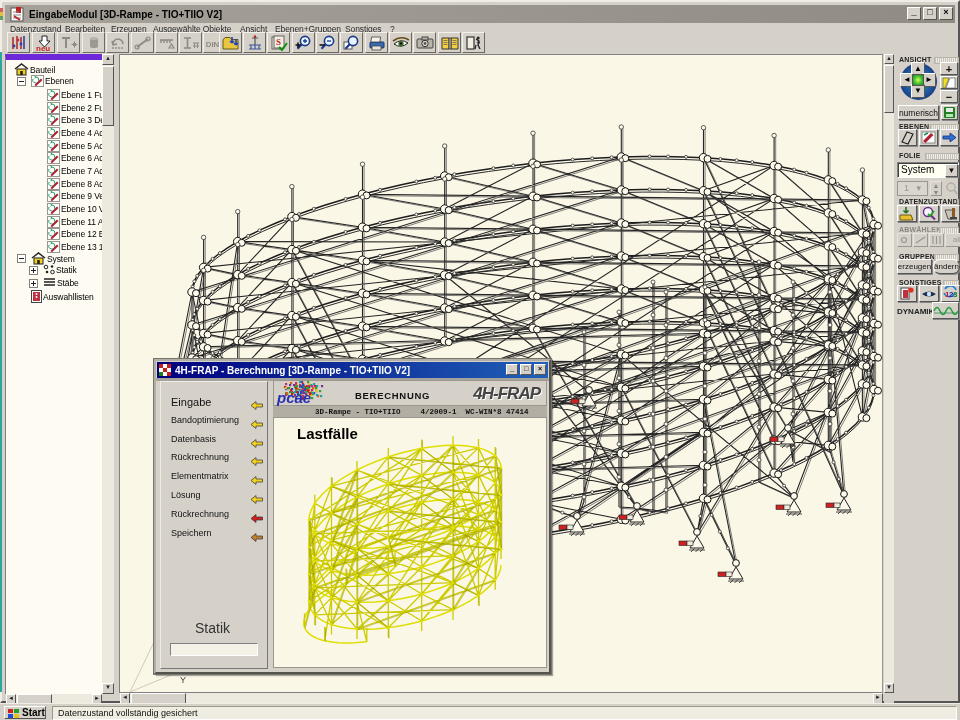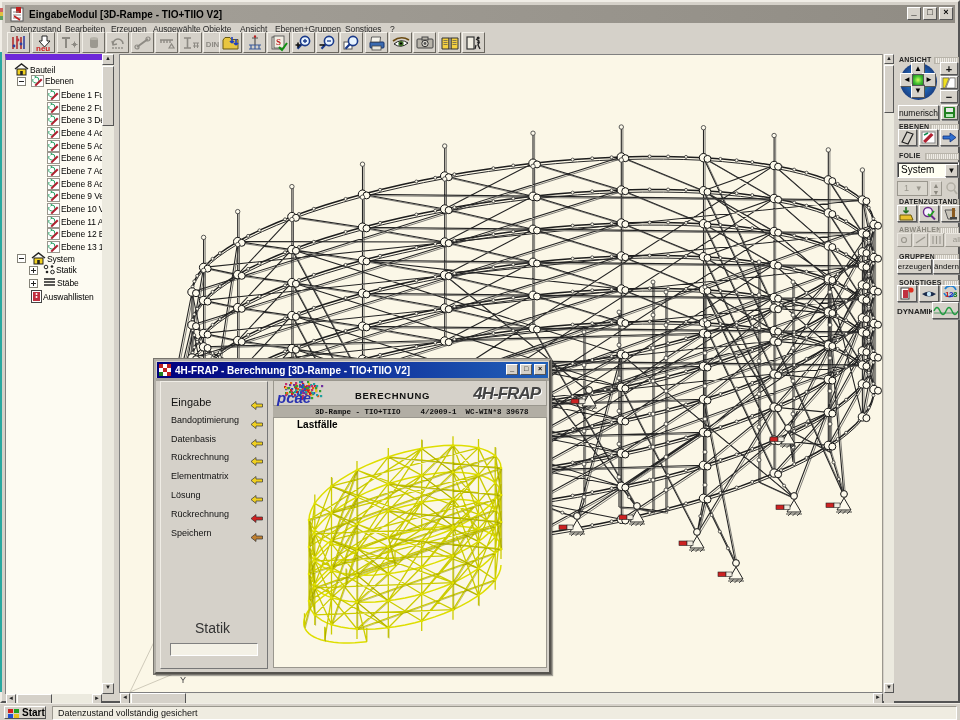--- a/index.html
+++ b/index.html
@@ -1373,21 +1373,21 @@
     </div>
 <div class="sbtn dis2" style="left:927px;top:231px;width:15px;height:14px;padding:0;">
       <svg width="13" height="12" viewBox="0 0 13 12">
         <path d="M3,2 v8 M6.5,2 v8 M10,2 v8" stroke="#9a978e" stroke-width="1.1"></path>
       </svg>
     </div>
 <div class="sbtn dis2" style="left:943px;top:231px;width:28px;height:14px;font-size:8px;color:#9a978e;line-height:12px;">alle</div>
 <div style="position:absolute;top:251px;left:897px;font-size:7px;font-weight:bold;color:#222;letter-spacing:0.2px;">GRUPPEN</div>
     <div class="rib" style="top:252px;left:932px;width:25px;"></div>
 <div class="sbtn" style="left:895px;top:257px;width:35px;height:15px;font-size:8px;overflow:hidden;">erzeugen</div>
-<div class="sbtn" style="left:931px;top:257px;width:27px;height:15px;font-size:8px;overflow:hidden;">ändern</div>
+<div class="sbtn" style="left:931px;top:257px;width:27px;height:15px;font-size:8px;overflow:hidden;border-radius:7px;">ändern</div>
 <div style="position:absolute;top:277px;left:897px;font-size:7px;font-weight:bold;color:#222;letter-spacing:0.2px;">SONSTIGES</div>
     <div class="rib" style="top:278px;left:941px;width:16px;"></div>
 <div class="sbtn" style="left:895px;top:283px;width:20px;height:17px;padding:0;">
       <svg width="18" height="15" viewBox="0 0 18 15">
         <rect x="3" y="2" width="8" height="11" fill="#fff" stroke="#444"></rect>
         <rect x="5" y="4" width="5" height="8" fill="#c03040"></rect>
         <circle cx="13" cy="4" r="2.6" fill="#e03020"></circle>
       </svg>
     </div>
 <div class="sbtn" style="left:917px;top:283px;width:20px;height:17px;padding:0;">
@@ -1602,23 +1602,23 @@
             <rect x="30" y="6" width="2.2" height="2.2" fill="#30a030"></rect>
             <rect x="29" y="10" width="2.2" height="2.2" fill="#20a0a0"></rect>
             <rect x="40" y="13" width="2.2" height="2.2" fill="#20a0a0"></rect>
             <rect x="12" y="6" width="2.2" height="2.2" fill="#30a030"></rect>
             <rect x="15" y="12" width="2.2" height="2.2" fill="#d02020"></rect>
             <text x="1" y="22" font-size="15" font-weight="bold" fill="#2830b0" font-family="Liberation Sans" font-style="italic">pcae</text>
           </svg></div>
    <div style="position:absolute;left:81px;top:9px;font-size:9.5px;font-weight:bold;letter-spacing:0.7px;color:#111;">BERECHNUNG</div>
    <div style="position:absolute;right:6px;top:3px;font-size:17px;font-weight:bold;font-style:italic;color:#444;text-shadow:1px 1px 0 #fff;letter-spacing:-1px;">4H-FRAP</div>
  </div>
- <div id="dlginfo"><span>3D-Rampe - TIO+TIIO</span><span style="margin-left:20px;">4/2009-1</span><span style="margin-left:9px;">WC-WIN*8 39678</span></div>
+ <div id="dlginfo"><span>3D-Rampe - TIO+TIIO</span><span style="margin-left:20px;">4/2009-1</span><span style="margin-left:9px;">WC-WIN*8 47414</span></div>
  <div id="dlgbody">
-   <div style="position:absolute;left:3px;top:1px;font-size:10px;font-weight:bold;color:#000;padding-left:20px;">Lastfälle</div>
+   <div style="position:absolute;left:3px;top:7px;font-size:15px;font-weight:bold;color:#000;padding-left:20px;">Lastfälle</div>
    <svg width="272" height="249" viewBox="273 415 272 249" style="position:absolute;left:0;top:0;">
           <path d="M500.0,465.0L499.5,461.0L497.9,457.3L495.3,453.9L491.7,450.9L487.1,448.3L481.7,446.1L475.3,444.4L468.2,443.2L460.4,442.5L452.0,442.3L443.0,442.6L433.7,443.5L424.0,444.8L414.0,446.7L404.0,449.0L394.0,451.8L384.0,455.0L374.3,458.7L365.0,462.6L356.0,467.0L347.6,471.6L339.8,476.4L332.7,481.4L326.3,486.5L320.9,491.7L316.3,496.9L312.7,502.1L310.1,507.3L308.5,512.2L308.0,517.0L308.5,521.5L310.1,525.8L312.7,529.7L316.3,533.2L320.9,536.4L326.3,539.1L332.7,541.3L339.8,543.1L347.6,544.3L356.0,545.0L365.0,545.3L374.3,544.9L384.0,544.1L394.0,542.8L404.0,541.0L414.0,538.7L424.0,536.0L433.7,532.9L443.0,529.5L452.0,525.7L460.4,521.6L468.2,517.4L475.3,512.9L481.7,508.3L487.1,503.6L491.7,498.9L495.3,494.3L497.9,489.7L499.5,485.2L500.0,481.0 M500.0,492.0L499.5,488.0L497.9,484.3L495.3,480.9L491.7,477.9L487.1,475.3L481.7,473.1L475.3,471.4L468.2,470.2L460.4,469.5L452.0,469.3L443.0,469.6L433.7,470.5L424.0,471.8L414.0,473.7L404.0,476.0L394.0,478.8L384.0,482.0L374.3,485.7L365.0,489.6L356.0,494.0L347.6,498.6L339.8,503.4L332.7,508.4L326.3,513.5L320.9,518.7L316.3,523.9L312.7,529.1L310.1,534.3L308.5,539.2L308.0,544.0L308.5,548.5L310.1,552.8L312.7,556.7L316.3,560.2L320.9,563.4L326.3,566.1L332.7,568.3L339.8,570.1L347.6,571.3L356.0,572.0L365.0,572.3L374.3,571.9L384.0,571.1L394.0,569.8L404.0,568.0L414.0,565.7L424.0,563.0L433.7,559.9L443.0,556.5L452.0,552.7L460.4,548.6L468.2,544.4L475.3,539.9L481.7,535.3L487.1,530.6L491.7,525.9L495.3,521.3L497.9,516.7L499.5,512.2L500.0,508.0 M500.0,519.0L499.5,515.0L497.9,511.3L495.3,507.9L491.7,504.9L487.1,502.3L481.7,500.1L475.3,498.4L468.2,497.2L460.4,496.5L452.0,496.3L443.0,496.6L433.7,497.5L424.0,498.8L414.0,500.7L404.0,503.0L394.0,505.8L384.0,509.0L374.3,512.7L365.0,516.6L356.0,521.0L347.6,525.6L339.8,530.4L332.7,535.4L326.3,540.5L320.9,545.7L316.3,550.9L312.7,556.1L310.1,561.3L308.5,566.2L308.0,571.0L308.5,575.5L310.1,579.8L312.7,583.7L316.3,587.2L320.9,590.4L326.3,593.1L332.7,595.3L339.8,597.1L347.6,598.3L356.0,599.0L365.0,599.3L374.3,598.9L384.0,598.1L394.0,596.8L404.0,595.0L414.0,592.7L424.0,590.0L433.7,586.9L443.0,583.5L452.0,579.7L460.4,575.6L468.2,571.4L475.3,566.9L481.7,562.3L487.1,557.6L491.7,552.9L495.3,548.3L497.9,543.7L499.5,539.2L500.0,535.0 M500.0,546.0L499.5,542.0L497.9,538.3L495.3,534.9L491.7,531.9L487.1,529.3L481.7,527.1L475.3,525.4L468.2,524.2L460.4,523.5L452.0,523.3L443.0,523.6L433.7,524.5L424.0,525.8L414.0,527.7L404.0,530.0L394.0,532.8L384.0,536.0L374.3,539.7L365.0,543.6L356.0,548.0L347.6,552.6L339.8,557.4L332.7,562.4L326.3,567.5L320.9,572.7L316.3,577.9L312.7,583.1L310.1,588.3L308.5,593.2L308.0,598.0L308.5,602.5L310.1,606.8L312.7,610.7L316.3,614.2L320.9,617.4L326.3,620.1L332.7,622.3L339.8,624.1L347.6,625.3L356.0,626.0L365.0,626.3L374.3,625.9L384.0,625.1L394.0,623.8L404.0,622.0L414.0,619.7L424.0,617.0L433.7,613.9L443.0,610.5L452.0,606.7L460.4,602.6L468.2,598.4L475.3,593.9L481.7,589.3L487.1,584.6L491.7,579.9L495.3,575.3L497.9,570.7L499.5,566.2L500.0,562.0 M394.0,562.3L387.6,563.9L381.1,565.8L374.8,567.7L368.6,569.9L362.4,572.1L356.5,574.5L350.7,577.0L345.1,579.6L339.8,582.4L334.8,585.1L330.0,588.0L325.6,590.9L321.5,593.8L317.8,596.8L314.4,599.8L311.5,602.7L308.9,605.6L306.8,608.5L305.2,611.4L303.9,614.1L303.1,616.8L302.8,619.4L302.9,621.9L303.5,624.3L304.6,626.5L306.0,628.6L308.0,630.6L310.3,632.4L313.1,634.0L316.2,635.4L319.8,636.7L323.7,637.7L328.0,638.6L332.6,639.2L337.5,639.7L342.7,639.9L348.2,639.9L353.9,639.7L359.8,639.3L365.8,638.8" fill="none" stroke="#dede00" stroke-width="1.5"></path>
           <path d="M500.0,465.0L500.0,546.0M500.0,546.0L500.0,556.0M494.2,452.9L494.2,533.9M494.2,452.9L494.2,443.9M477.5,444.9L477.5,525.9M477.5,444.9L477.5,435.9M452.0,442.3L452.0,523.3M452.0,442.3L452.0,433.3M420.7,445.4L420.7,526.4M420.7,445.4L420.7,436.4M387.3,453.9L387.3,534.9M387.3,453.9L387.3,444.9M356.0,467.0L356.0,548.0M356.0,467.0L356.0,458.0M330.5,483.1L330.5,564.1M330.5,483.1L330.5,474.1M313.8,500.4L313.8,581.4M313.8,500.4L313.8,491.4M308.0,517.0L308.0,598.0M308.0,598.0L308.0,608.0M313.8,530.9L313.8,611.9M313.8,611.9L313.8,621.9M330.5,540.6L330.5,621.6M330.5,621.6L330.5,631.6M356.0,545.0L356.0,626.0M356.0,626.0L356.0,636.0M387.3,543.7L387.3,624.7M387.3,624.7L387.3,634.7M420.7,537.0L420.7,618.0M420.7,618.0L420.7,628.0M452.0,525.7L452.0,606.7M452.0,606.7L452.0,616.7M477.5,511.4L477.5,592.4M477.5,592.4L477.5,602.4M494.2,495.8L494.2,576.8M494.2,576.8L494.2,586.8M500.0,465.0L494.2,479.9M500.0,465.0L494.2,522.8M494.2,452.9L477.5,471.9M494.2,452.9L500.0,492.0M477.5,444.9L452.0,469.3M477.5,444.9L494.2,479.9M452.0,442.3L420.7,472.4M452.0,442.3L477.5,471.9M420.7,445.4L387.3,480.9M420.7,445.4L452.0,469.3M387.3,453.9L356.0,494.0M387.3,453.9L420.7,472.4M356.0,467.0L330.5,510.1M356.0,467.0L387.3,480.9M330.5,483.1L313.8,527.4M330.5,483.1L356.0,494.0M313.8,500.4L308.0,544.0M313.8,500.4L330.5,510.1M308.0,517.0L313.8,557.9M308.0,517.0L313.8,527.4M313.8,530.9L330.5,567.6M313.8,530.9L308.0,544.0M330.5,540.6L356.0,572.0M330.5,540.6L313.8,557.9M356.0,545.0L387.3,570.7M356.0,545.0L330.5,567.6M387.3,543.7L420.7,564.0M387.3,543.7L356.0,572.0M420.7,537.0L452.0,552.7M420.7,537.0L387.3,570.7M452.0,525.7L477.5,538.4M452.0,525.7L420.7,564.0M477.5,511.4L494.2,522.8M477.5,511.4L452.0,552.7M494.2,495.8L500.0,492.0M494.2,495.8L477.5,538.4M500.0,492.0L494.2,506.9M500.0,492.0L494.2,549.8M494.2,479.9L477.5,498.9M494.2,479.9L500.0,519.0M477.5,471.9L452.0,496.3M477.5,471.9L494.2,506.9M452.0,469.3L420.7,499.4M452.0,469.3L477.5,498.9M420.7,472.4L387.3,507.9M420.7,472.4L452.0,496.3M387.3,480.9L356.0,521.0M387.3,480.9L420.7,499.4M356.0,494.0L330.5,537.1M356.0,494.0L387.3,507.9M330.5,510.1L313.8,554.4M330.5,510.1L356.0,521.0M313.8,527.4L308.0,571.0M313.8,527.4L330.5,537.1M308.0,544.0L313.8,584.9M308.0,544.0L313.8,554.4M313.8,557.9L330.5,594.6M313.8,557.9L308.0,571.0M330.5,567.6L356.0,599.0M330.5,567.6L313.8,584.9M356.0,572.0L387.3,597.7M356.0,572.0L330.5,594.6M387.3,570.7L420.7,591.0M387.3,570.7L356.0,599.0M420.7,564.0L452.0,579.7M420.7,564.0L387.3,597.7M452.0,552.7L477.5,565.4M452.0,552.7L420.7,591.0M477.5,538.4L494.2,549.8M477.5,538.4L452.0,579.7M494.2,522.8L500.0,519.0M494.2,522.8L477.5,565.4M500.0,519.0L494.2,533.9M500.0,519.0L494.2,576.8M494.2,506.9L477.5,525.9M494.2,506.9L500.0,546.0M477.5,498.9L452.0,523.3M477.5,498.9L494.2,533.9M452.0,496.3L420.7,526.4M452.0,496.3L477.5,525.9M420.7,499.4L387.3,534.9M420.7,499.4L452.0,523.3M387.3,507.9L356.0,548.0M387.3,507.9L420.7,526.4M356.0,521.0L330.5,564.1M356.0,521.0L387.3,534.9M330.5,537.1L313.8,581.4M330.5,537.1L356.0,548.0M313.8,554.4L308.0,598.0M313.8,554.4L330.5,564.1M308.0,571.0L313.8,611.9M308.0,571.0L313.8,581.4M313.8,584.9L330.5,621.6M313.8,584.9L308.0,598.0M330.5,594.6L356.0,626.0M330.5,594.6L313.8,611.9M356.0,599.0L387.3,624.7M356.0,599.0L330.5,621.6M387.3,597.7L420.7,618.0M387.3,597.7L356.0,626.0M420.7,591.0L452.0,606.7M420.7,591.0L387.3,624.7M452.0,579.7L477.5,592.4M452.0,579.7L420.7,618.0M477.5,565.4L494.2,576.8M477.5,565.4L452.0,606.7M494.2,549.8L500.0,546.0M494.2,549.8L477.5,592.4M500.0,465.0L387.3,453.9M477.5,444.9L330.5,483.1M420.7,445.4L308.0,517.0M356.0,467.0L330.5,540.6M313.8,500.4L387.3,543.7M313.8,530.9L452.0,525.7M356.0,545.0L494.2,495.8M420.7,537.0L494.2,452.9M477.5,511.4L452.0,442.3M500.0,492.0L387.3,480.9M477.5,471.9L330.5,510.1M420.7,472.4L308.0,544.0M356.0,494.0L330.5,567.6M313.8,527.4L387.3,570.7M313.8,557.9L452.0,552.7M356.0,572.0L494.2,522.8M420.7,564.0L494.2,479.9M477.5,538.4L452.0,469.3M500.0,519.0L387.3,507.9M477.5,498.9L330.5,537.1M420.7,499.4L308.0,571.0M356.0,521.0L330.5,594.6M313.8,554.4L387.3,597.7M313.8,584.9L452.0,579.7M356.0,599.0L494.2,549.8M420.7,591.0L494.2,506.9M477.5,565.4L452.0,496.3M500.0,546.0L387.3,534.9M477.5,525.9L330.5,564.1M420.7,526.4L308.0,598.0M356.0,548.0L330.5,621.6M313.8,581.4L387.3,624.7M313.8,611.9L452.0,606.7M356.0,626.0L494.2,576.8M420.7,618.0L494.2,533.9M477.5,592.4L452.0,523.3M494.2,452.9L308.0,517.0M420.7,445.4L356.0,545.0M330.5,483.1L452.0,525.7M313.8,530.9L500.0,465.0M387.3,543.7L452.0,442.3M477.5,511.4L356.0,467.0M494.2,506.9L308.0,571.0M420.7,499.4L356.0,599.0M330.5,537.1L452.0,579.7M313.8,584.9L500.0,519.0M387.3,597.7L452.0,496.3M477.5,565.4L356.0,521.0M394.0,562.3L387.3,534.9M394.0,562.3L394.0,548.3M345.1,579.6L356.0,545.0M345.1,579.6L345.1,565.6M311.5,602.7L313.8,557.9M311.5,602.7L311.5,588.7M303.5,624.3L313.8,584.9M303.5,624.3L303.5,610.3M323.7,637.7L330.5,594.6M323.7,637.7L323.7,623.7M365.8,638.8L356.0,599.0M365.8,638.8L365.8,624.8" stroke="#cccc00" stroke-width="1.3" fill="none"></path>
           <path d="M500.8,465.8L500.8,546.8M495.0,453.7L495.0,444.7M452.8,443.1L452.8,524.1M421.5,446.2L421.5,437.2M356.8,467.8L356.8,548.8M331.3,483.9L331.3,474.9M308.8,517.8L308.8,598.8M314.6,612.7L314.6,622.7M356.8,545.8L356.8,626.8M388.1,625.5L388.1,635.5M452.8,526.5L452.8,607.5M478.3,593.2L478.3,603.2M500.8,465.8L495.0,480.7M495.0,453.7L500.8,492.8M452.8,443.1L421.5,473.2M421.5,446.2L452.8,470.1M356.8,467.8L331.3,510.9M331.3,483.9L356.8,494.8M308.8,517.8L314.6,558.7M314.6,531.7L308.8,544.8M356.8,545.8L388.1,571.5M388.1,544.5L356.8,572.8M452.8,526.5L478.3,539.2M478.3,512.2L452.8,553.5M500.8,492.8L495.0,507.7M495.0,480.7L500.8,519.8M452.8,470.1L421.5,500.2M421.5,473.2L452.8,497.1M356.8,494.8L331.3,537.9M331.3,510.9L356.8,521.8M308.8,544.8L314.6,585.7M314.6,558.7L308.8,571.8M356.8,572.8L388.1,598.5M388.1,571.5L356.8,599.8M452.8,553.5L478.3,566.2M478.3,539.2L452.8,580.5M500.8,519.8L495.0,534.7M495.0,507.7L500.8,546.8M452.8,497.1L421.5,527.2M421.5,500.2L452.8,524.1M356.8,521.8L331.3,564.9M331.3,537.9L356.8,548.8M308.8,571.8L314.6,612.7M314.6,585.7L308.8,598.8M356.8,599.8L388.1,625.5M388.1,598.5L356.8,626.8M452.8,580.5L478.3,593.2M478.3,566.2L452.8,607.5M500.8,465.8L388.1,454.7M356.8,467.8L331.3,541.4M356.8,545.8L495.0,496.6M500.8,492.8L388.1,481.7M356.8,494.8L331.3,568.4M356.8,572.8L495.0,523.6M500.8,519.8L388.1,508.7M356.8,521.8L331.3,595.4M356.8,599.8L495.0,550.6M500.8,546.8L388.1,535.7M356.8,548.8L331.3,622.4M356.8,626.8L495.0,577.6M495.0,453.7L308.8,517.8M314.6,531.7L500.8,465.8M495.0,507.7L308.8,571.8M314.6,585.7L500.8,519.8M394.8,563.1L388.1,535.7M345.9,580.4L345.9,566.4M304.3,625.1L314.6,585.7M324.5,638.5L324.5,624.5" stroke="#8f8f00" stroke-width="0.5" fill="none"></path>
           <circle cx="500.0" cy="465.0" r="1.3" fill="#e2e200"></circle>
           <circle cx="494.2" cy="452.9" r="1.3" fill="#e2e200"></circle>
           <circle cx="477.5" cy="444.9" r="1.3" fill="#e2e200"></circle>
           <circle cx="452.0" cy="442.3" r="1.3" fill="#e2e200"></circle>
           <circle cx="420.7" cy="445.4" r="1.3" fill="#e2e200"></circle>
           <circle cx="387.3" cy="453.9" r="1.3" fill="#e2e200"></circle>

